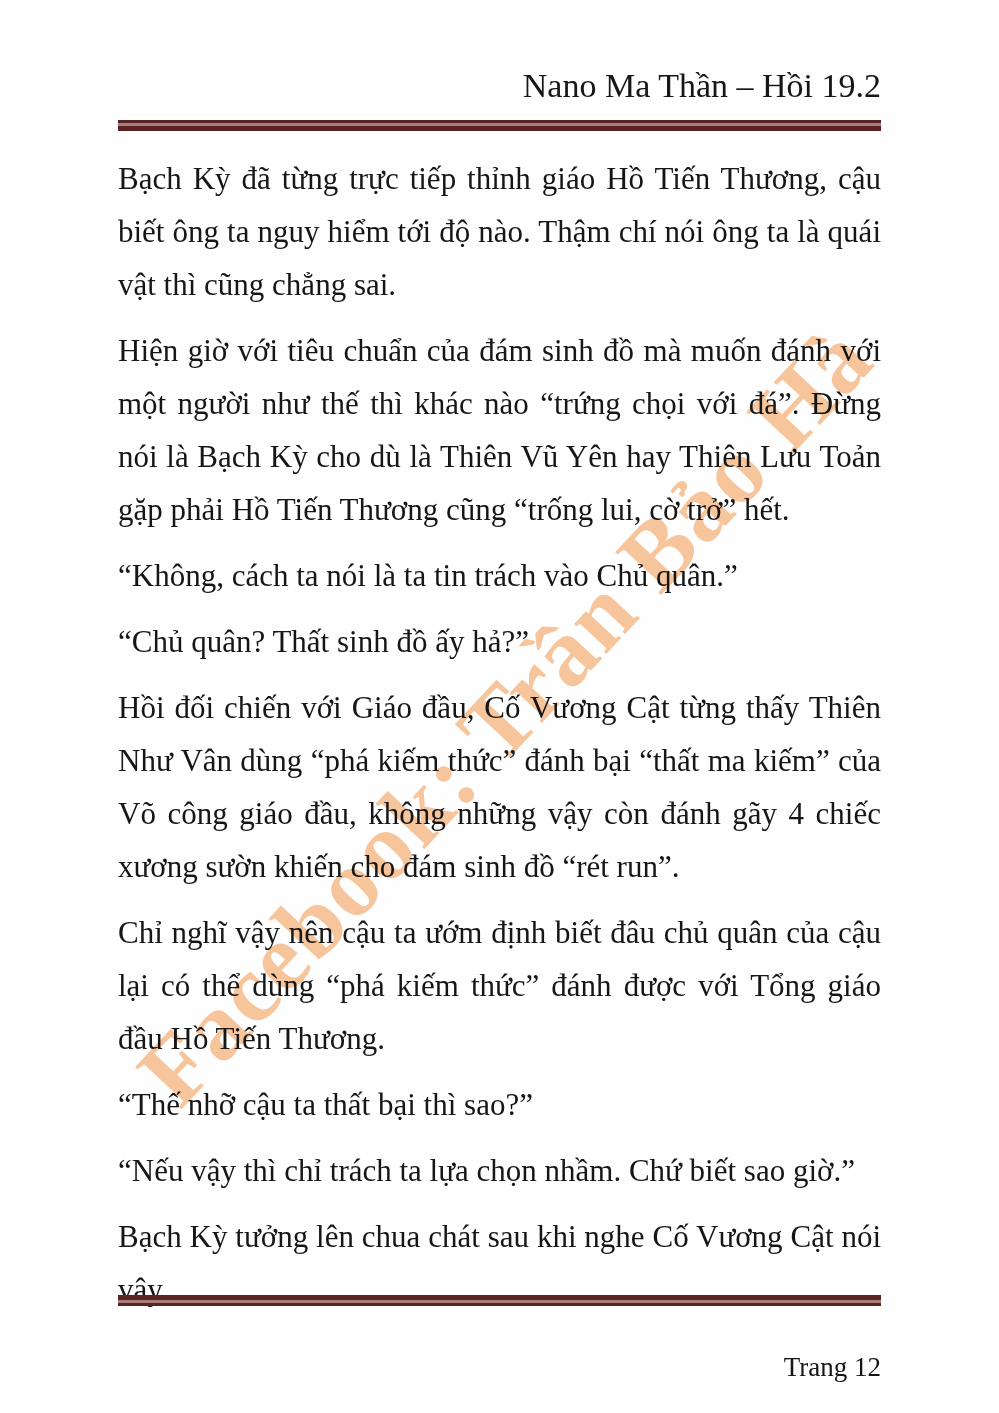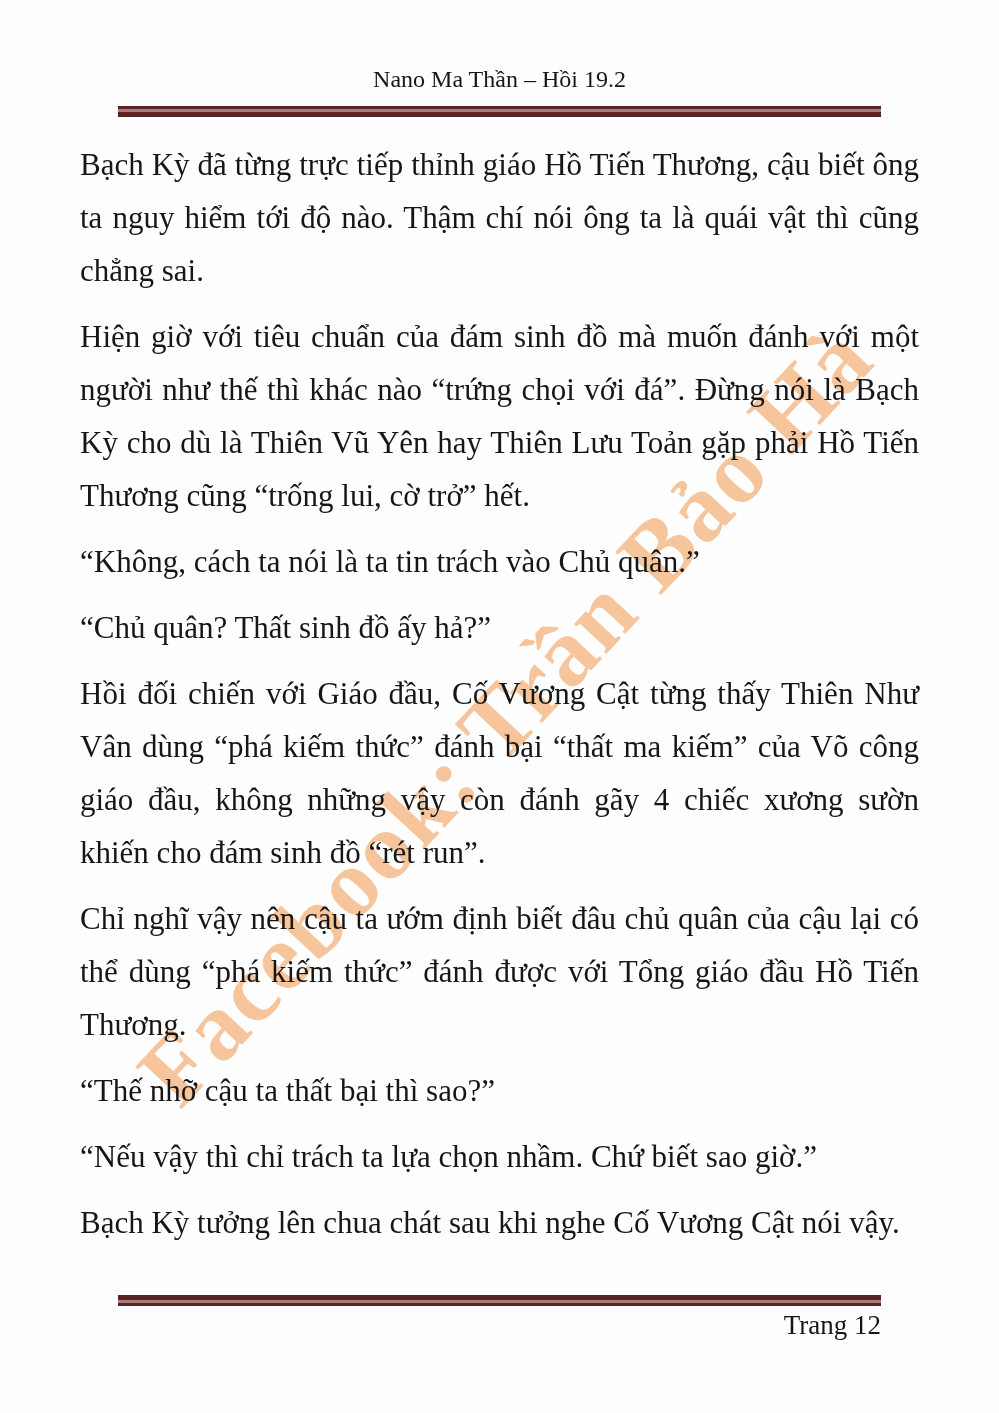--- a/index.html
+++ b/index.html
@@ -9,25 +9,25 @@
     height: 1413px;
     background: #fefefe;
     overflow: hidden;
     font-family: "Liberation Serif", serif;
     color: #161616;
   }
   .page-header {
     position: relative;
     z-index: 2;
     display: flex;
-    justify-content: center;
+    justify-content: flex-end;
     align-items: baseline;
-    margin: 9px 118px;
+    margin: 16px 118px;
     padding-top: 52px;
-    font-size: 24px;
+    font-size: 34px;
     line-height: 36px;
     white-space: nowrap;
   }
   .rule {
     height: 3px;
     background: #a87d7d;
     border-top: 3px solid #5a2424;
     border-bottom: 5px solid #5a2424;
     position: relative;
     z-index: 2;
@@ -37,21 +37,21 @@
     position: absolute;
     left: 118px;
     right: 118px;
     top: 1295px;
     border-top: 5px solid #5a2424;
     border-bottom: 3px solid #5a2424;
   }
   .body-text {
     position: relative;
     z-index: 1;
-    margin: 0 80px;
+    margin: 0 118px;
     padding-top: 21px;
     font-size: 31px;
     line-height: 53px;
     text-align: justify;
   }
   .body-text p { margin: 0 0 13px 0; }
   .watermark {
     position: absolute;
     left: 505px;
     top: 715px;
@@ -60,21 +60,21 @@
     font-family: "Liberation Serif", serif;
     font-weight: bold;
     font-size: 96px;
     color: #f6c59c;
     white-space: nowrap;
     z-index: 0;
     letter-spacing: 2px;
   }
   .page-number {
     position: absolute;
-    top: 1310px;
+    top: 1352px;
     right: 118px;
     font-size: 27px;
     z-index: 2;
   }
 </style>
 </head>
 <body>
 
 <div class="page">
 

